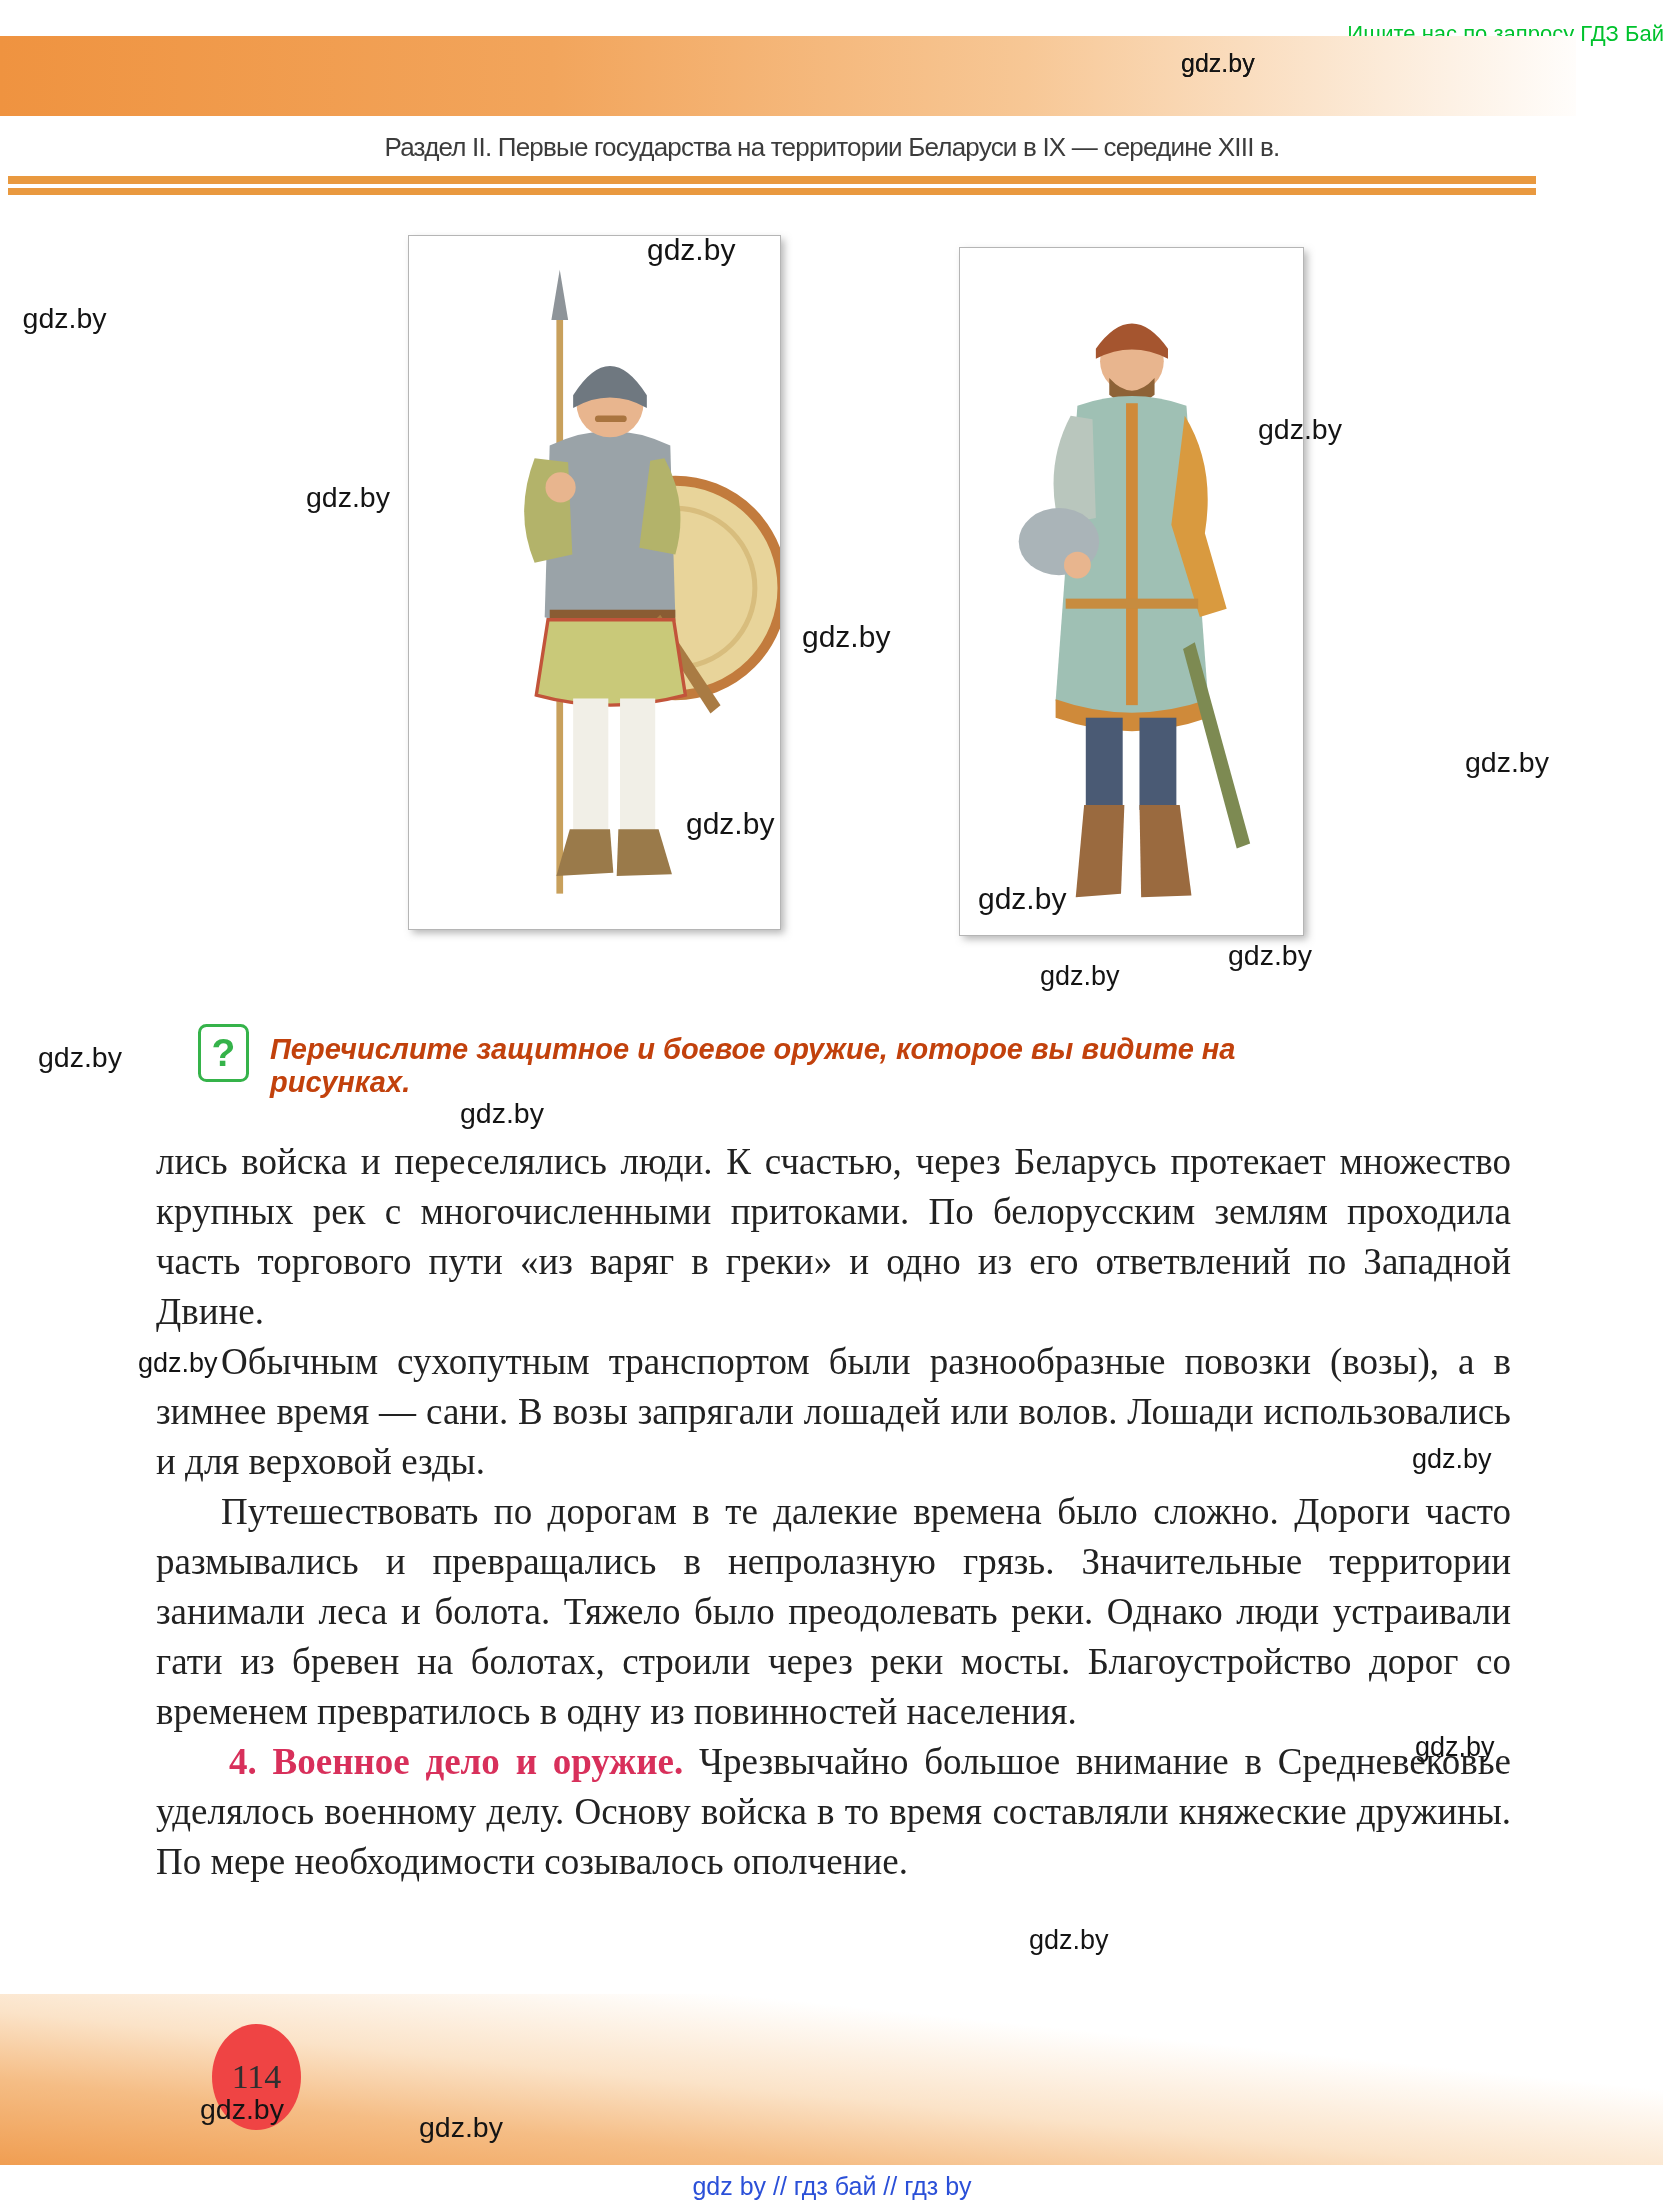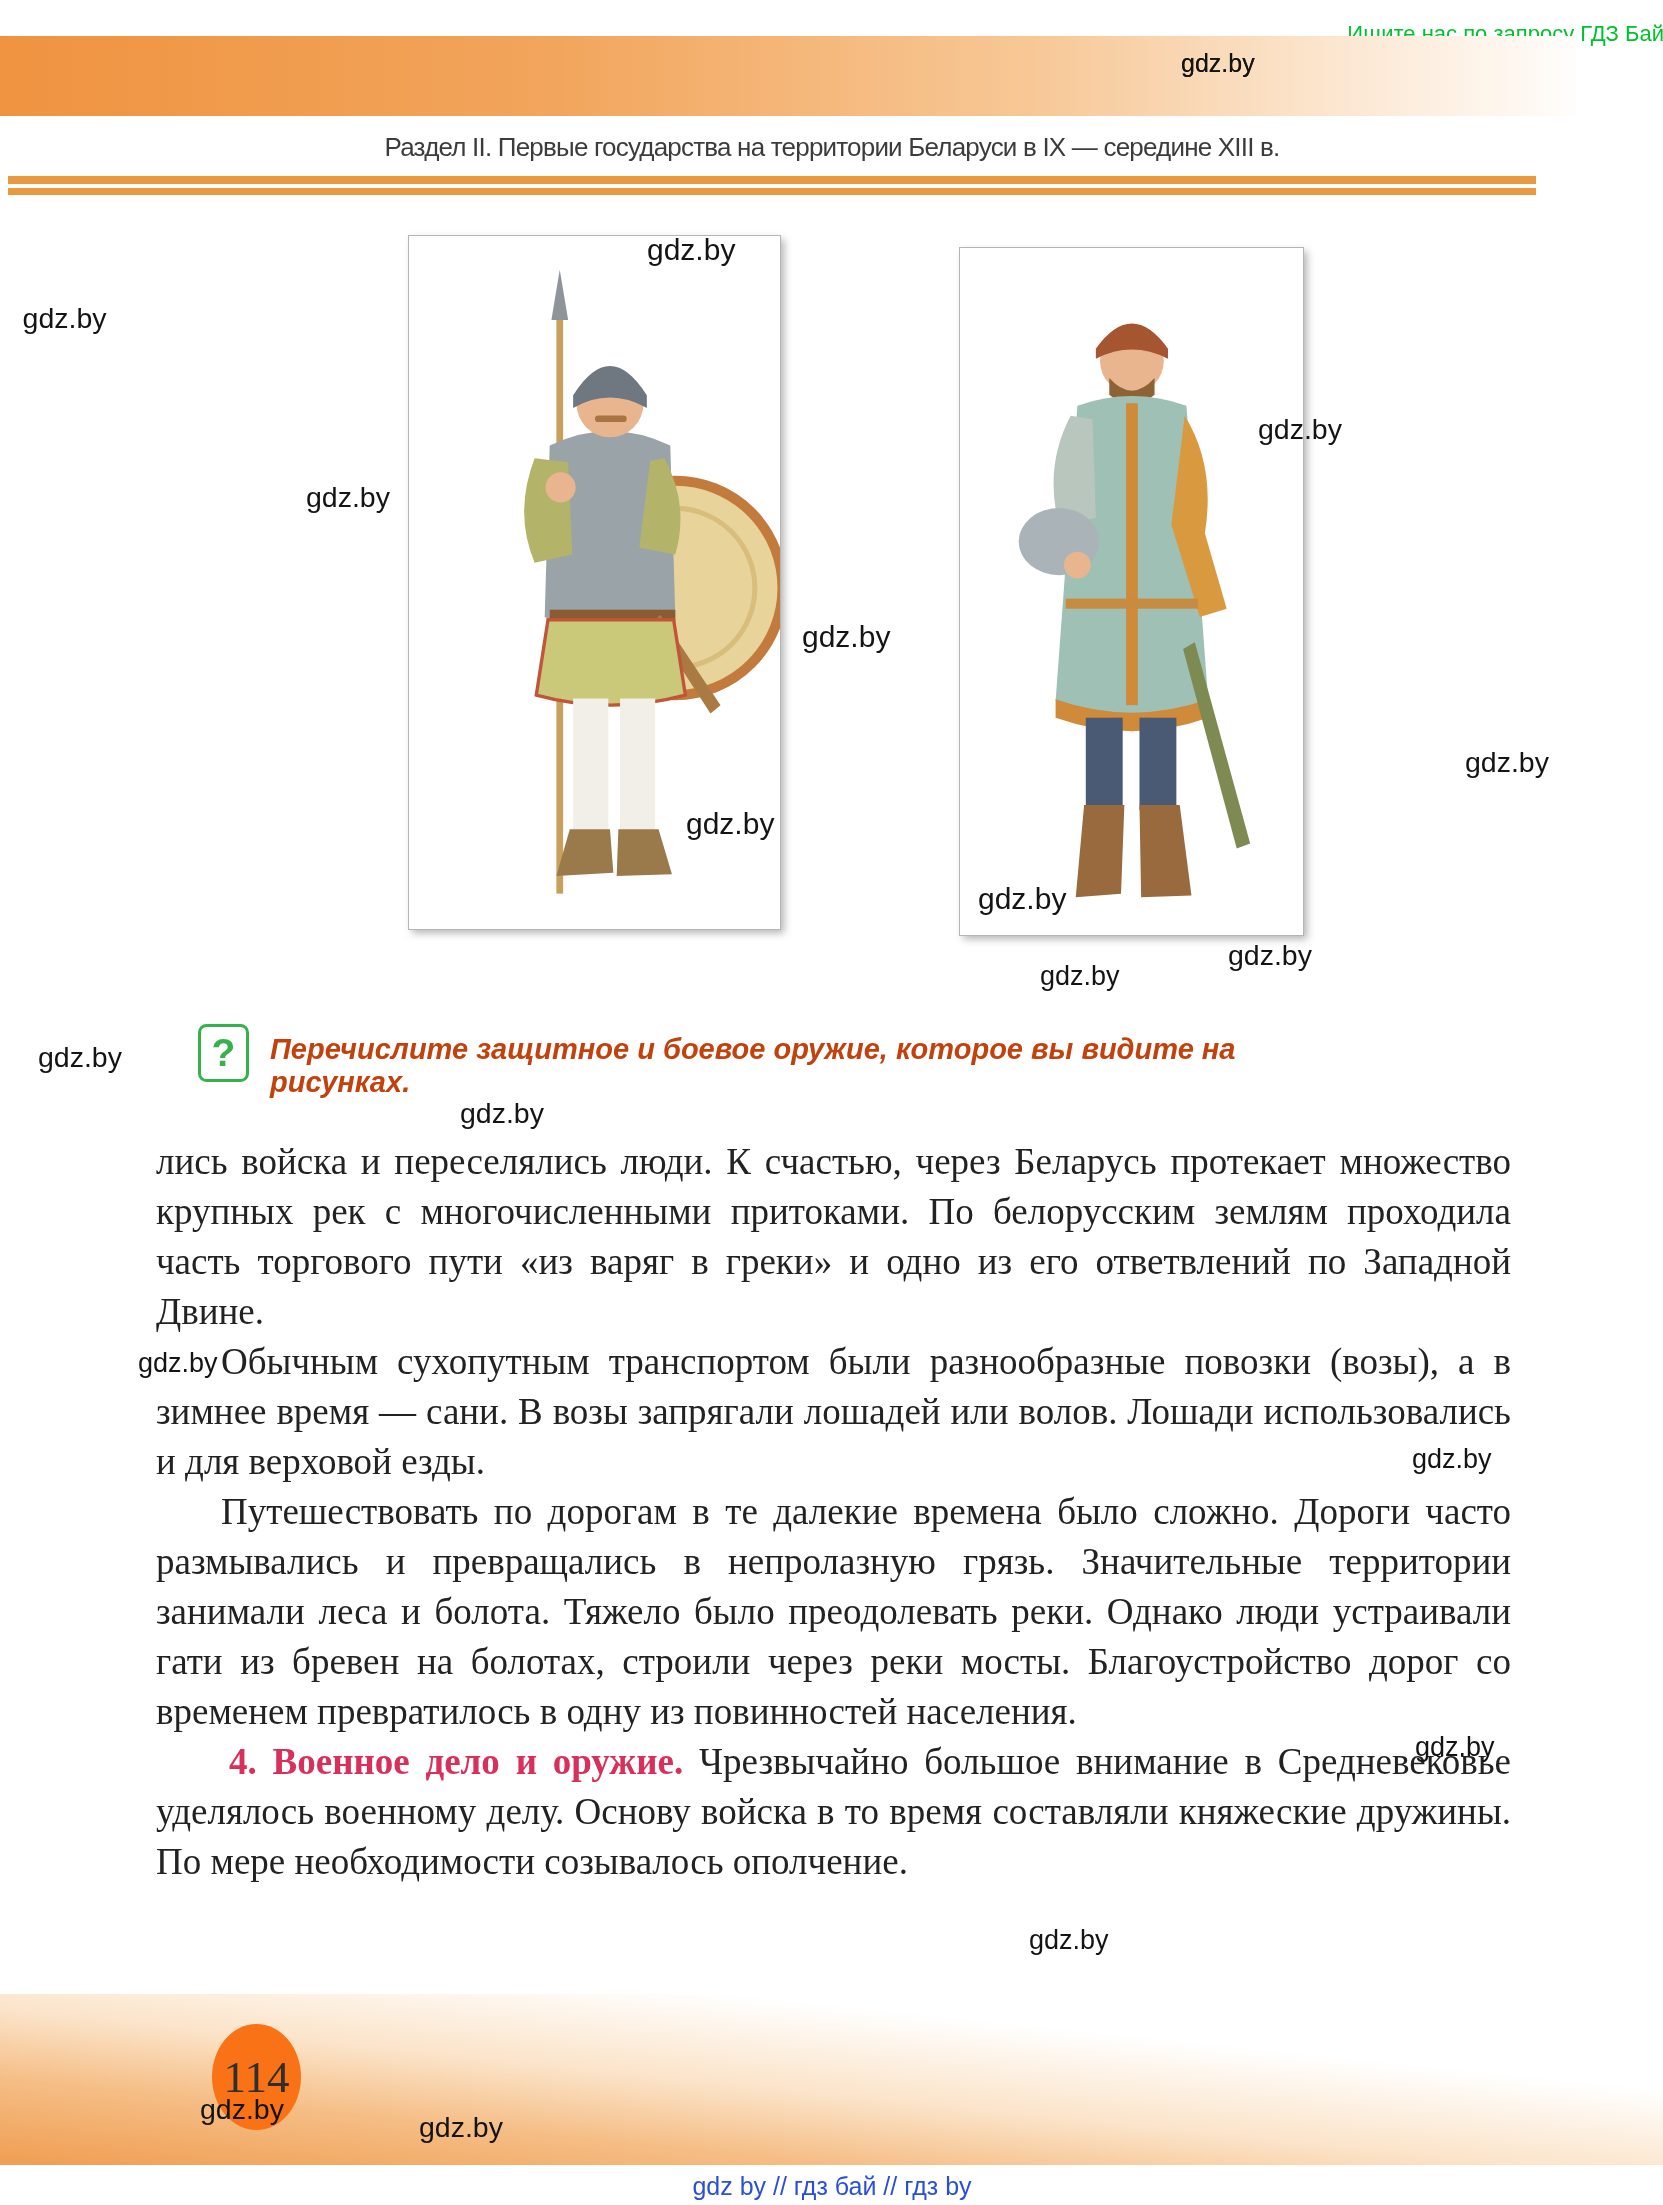--- a/index.html
+++ b/index.html
@@ -43,23 +43,23 @@
              font-family:"Liberation Serif",serif;font-size:37px;line-height:50px;
              color:#222;text-align:justify;}
   .body-text p{margin:0;text-indent:65px;}
   .body-text p.no-indent{text-indent:0;}
   .red-heading{color:#d8305b;font-weight:bold;margin-left:8px;}
 
   
   .footer-band{position:absolute;left:0;top:1994px;width:100%;height:171px;
                background:linear-gradient(to top right,#f09e52 0%,#f5bd85 25%,#fbe3c8 45%,#ffffff 72%);}
   .page-number-badge{position:absolute;left:212px;top:2024px;width:89px;height:106px;
-                     background:#f97316;border-radius:50%;
+                     background:#ef4444;border-radius:50%;
                      display:flex;align-items:center;justify-content:center;
-                     font-family:"Liberation Serif",serif;font-size:45px;color:#2f2f2f;}
+                     font-family:"Liberation Serif",serif;font-size:34px;color:#2f2f2f;}
   .copyright{position:absolute;left:413px;top:2054px;font-size:39px;color:#f0aac5;letter-spacing:0.8px;}
   .bottom-links{position:absolute;left:0;top:2172px;width:100%;text-align:center;
                 font-size:25px;color:#2b50d8;}
 
   
   .wm{position:absolute;color:#141414;font-family:"Liberation Sans",sans-serif;white-space:nowrap;}
 </style>
 </head>
 <body>
 

